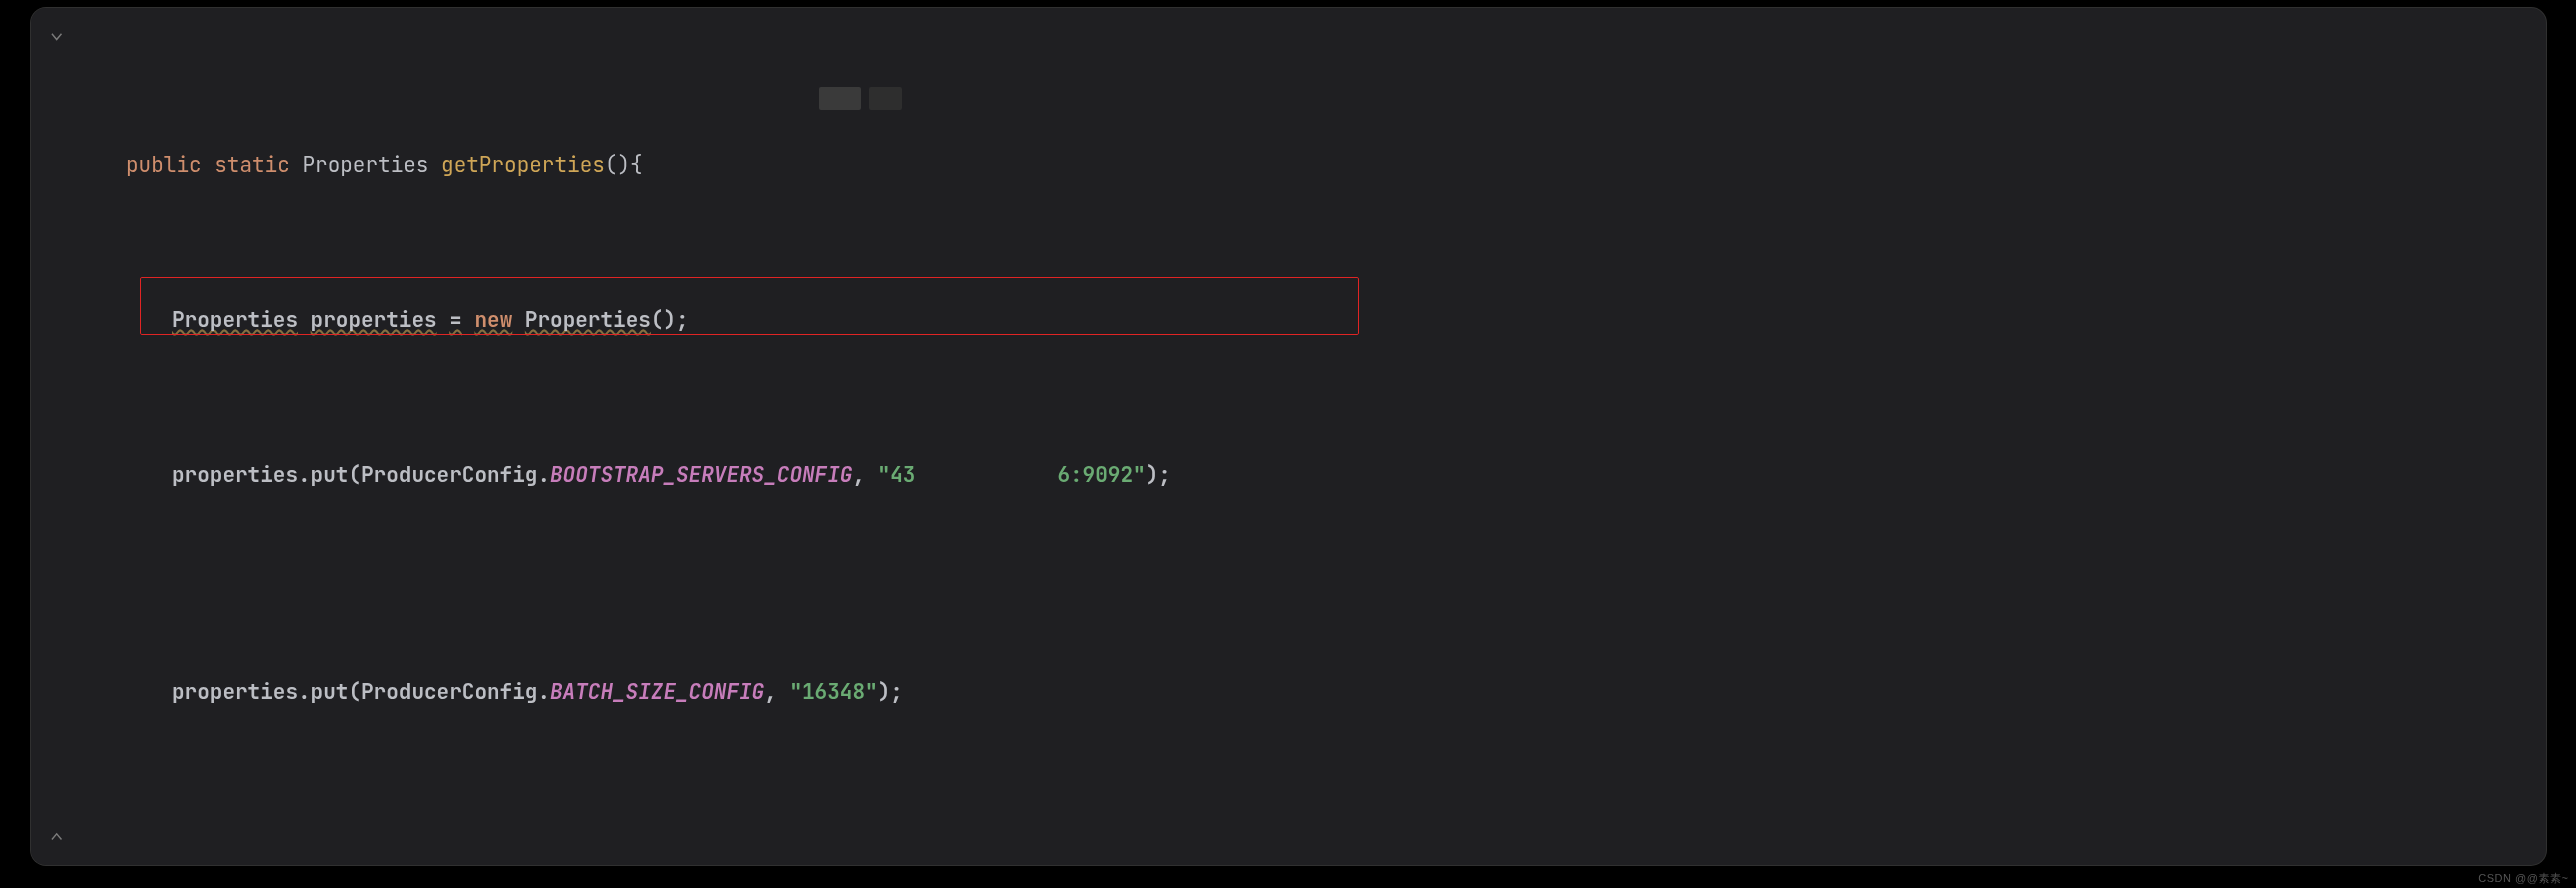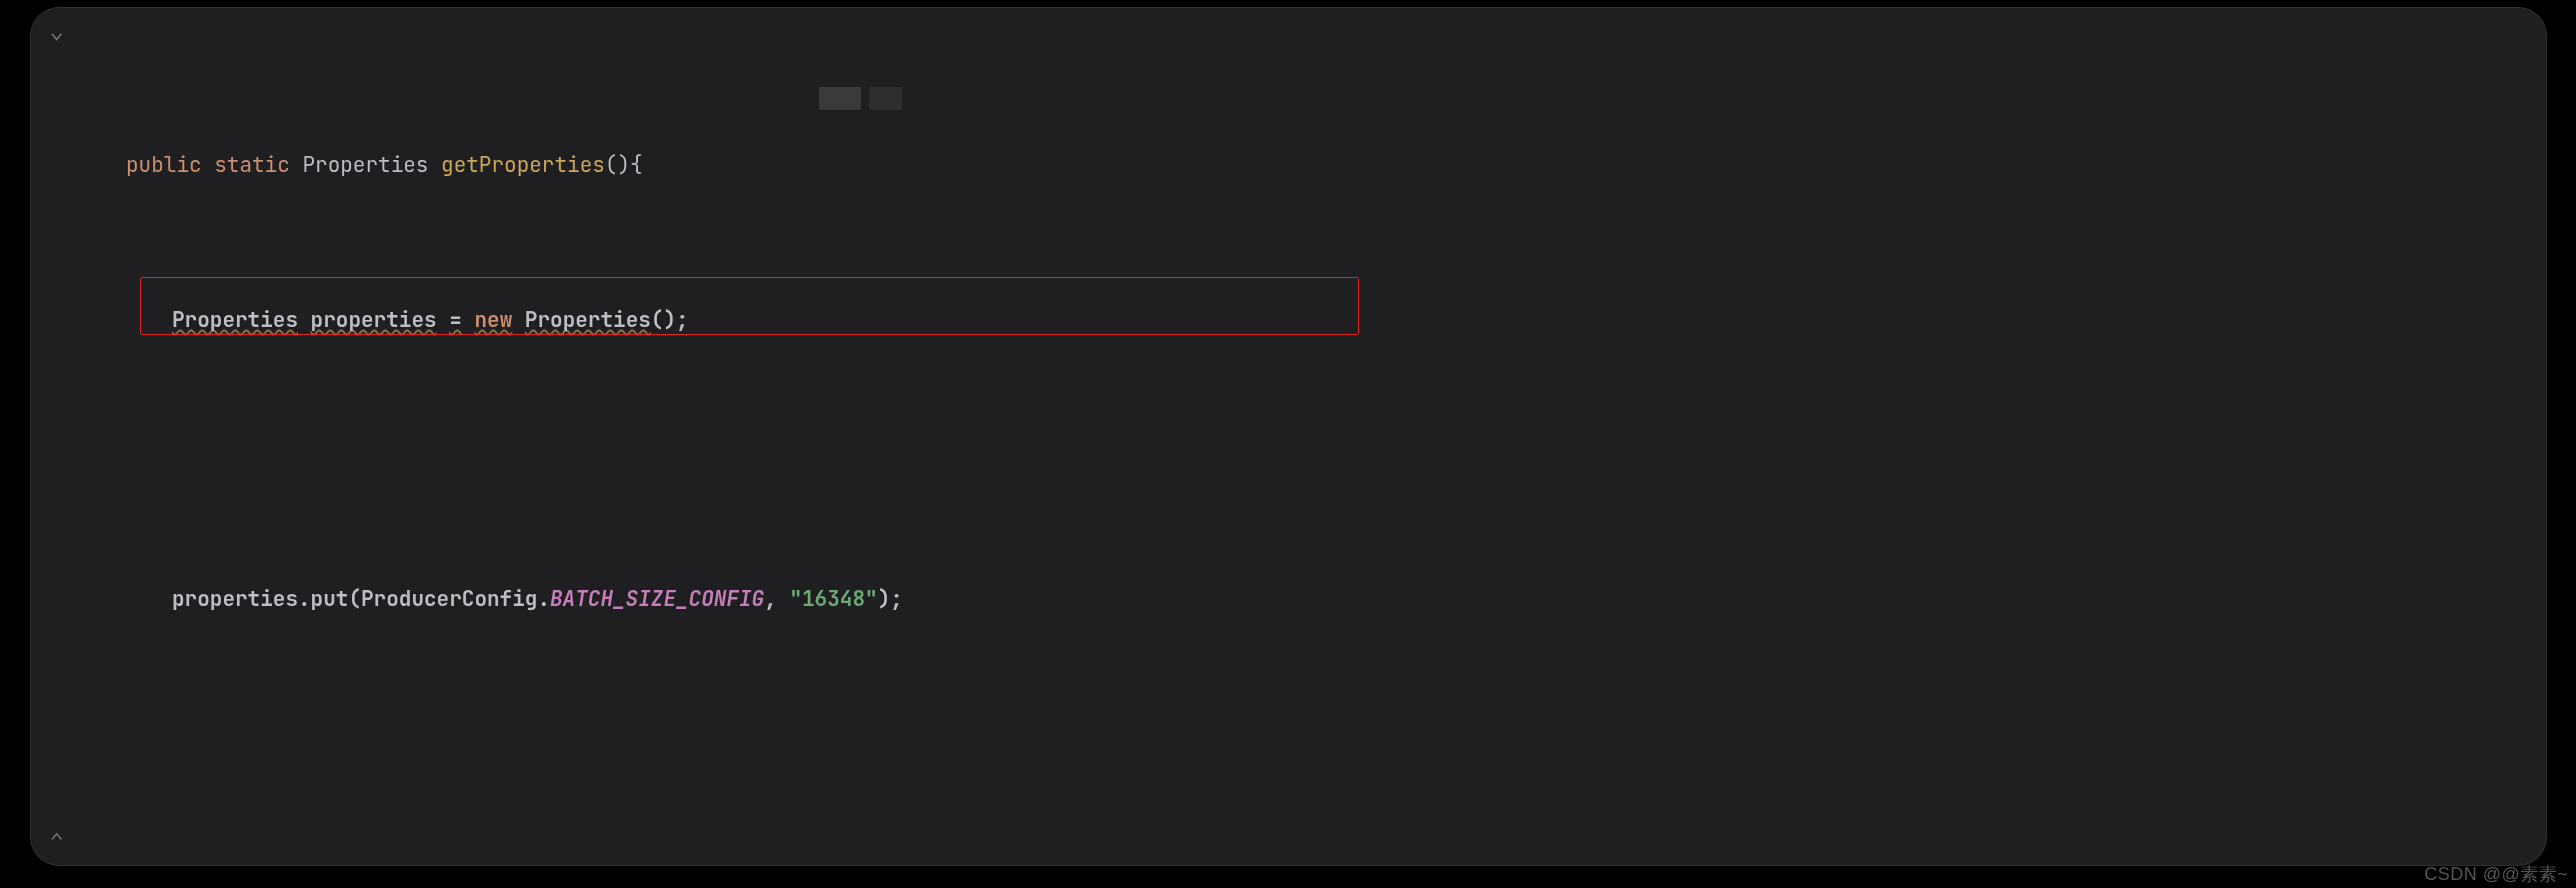--- a/index.html
+++ b/index.html
@@ -11,21 +11,21 @@
     overflow: hidden;
     font-family: "JetBrains Mono", "Menlo", "Consolas", monospace;
   }
   .editor-frame {
     position: absolute;
     left: 31px;
     top: 7.7px;
     width: 2515px;
     height: 857px;
     background: #1f1f22;
-    border-radius: 28px;
+    border-radius: 15px;
     box-shadow: 0 0 0 1px #303030;
     overflow: hidden;
   }
   .gutter {
     position: absolute;
     left: 0;
     top: 0;
     width: 61px;
     height: 100%;
     background: #1f1f22;
@@ -70,21 +70,21 @@
     position: absolute;
     border: 1.9px solid #e02424;
     border-radius: 1.9px;
     pointer-events: none;
   }
   .watermark {
     position: absolute;
     right: 7.7px;
     bottom: 1.9px;
     color: #555555;
-    font-size: 18px;
+    font-size: 11px;
     font-family: sans-serif;
     letter-spacing: 0.5px;
   }
 </style>
 </head>
 <body>
 
 <div class="editor-frame">
 
   <div class="gutter">
@@ -102,20 +102,21 @@
 
   <div class="code-area">
 
     
     <div class="code-line indent1"><span class="kw">public</span> <span class="kw">static</span> <span class="type">Properties</span> <span class="method">getProperties</span><span class="pun">(){</span></div>
 
     
     <div class="code-line indent2"><span class="type squig">Properties</span> <span class="ident squig">properties</span> <span class="pun squig">=</span> <span class="newkw squig">new</span> <span class="type squig">Properties</span><span class="pun">();</span></div>
 
     
+    <div class="code-line indent2"><span class="ident">properties</span><span class="pun">.put(ProducerConfig.</span><span class="const">BOOTSTRAP_SERVERS_CONFIG</span><span class="pun">, </span><span class="str"><span>"</span><span>43</span><span style="display:inline-block;width:142px;"></span><span>6:9092</span><span>"</span></span><span class="pun">);</span></div>
 
     
 
 
     <div class="code-line indent2"><span class="ident">properties</span><span class="pun">.put(ProducerConfig.</span><span class="const">BATCH_SIZE_CONFIG</span><span class="pun">, </span><span class="str"><span>"</span><span>16348</span><span>"</span></span><span class="pun">);</span></div>
 
     
 
     
 

